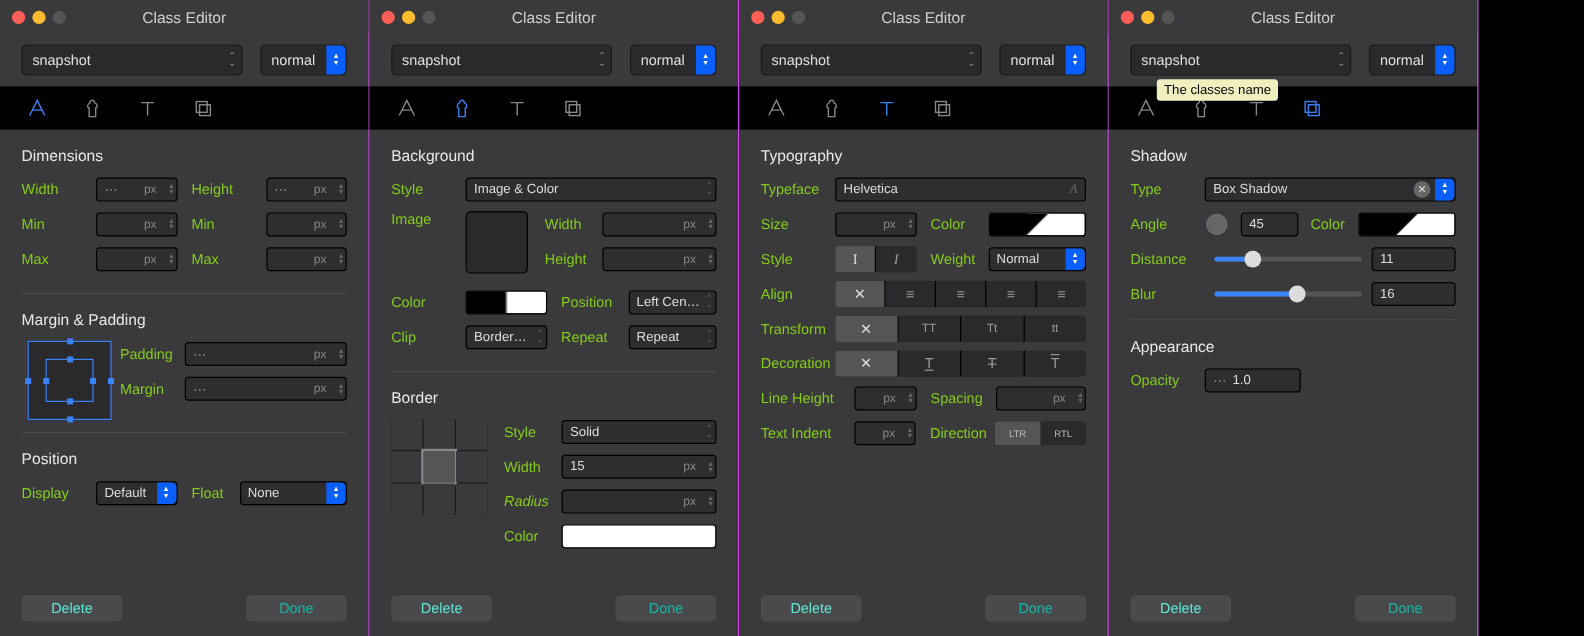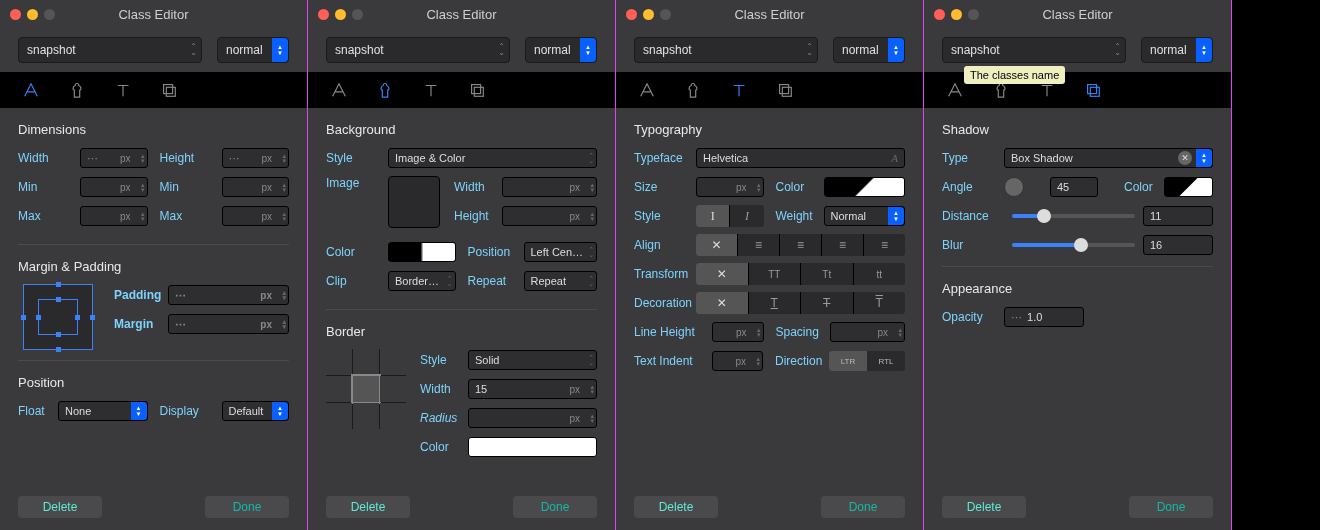--- a/index.html
+++ b/index.html
@@ -24,41 +24,41 @@
 .stepper-btn::after{content:"▼";}
 
 .tabs { height: 36px; background: #000; display: flex; align-items: center; gap: 28px; padding: 0 22px; }
 .tab { width: 18px; height: 18px; display:flex; align-items:center; justify-content:center;}
 .tab svg { width: 18px; height: 18px; stroke: #888; fill: none; stroke-width: 1.3; }
 .tab.active svg { stroke: #3a82f7; }
 
 .content { flex: 1; padding: 14px 18px 0 18px; overflow: hidden; }
 .section-title { font-size: 13px; color: #e8e8e8; margin-bottom: 10px; font-weight: 500;}
 .row { display: flex; align-items: center; margin-bottom: 7px; min-height: 22px; }
-.lbl { width: 62px; color: #7dd3fc; font-size: 12px; flex-shrink:0;}
+.lbl { width: 62px; color: #84cc16; font-size: 12px; flex-shrink:0;}
 .lbl.wide { width: 78px; }
 .field { flex: 1; background: #2e2e30; border: 1px solid #000; border-radius: 3px; height: 20px; display: flex; align-items: center; padding: 0 6px; position: relative; color: #ddd; font-size: 11px;}
 .field .unit { position: absolute; right: 16px; color: #888; font-size: 10px; }
 .field .mini-step { position:absolute; right:2px; color:#666; font-size:7px; line-height:5px; display:flex; flex-direction:column;}
 .field .dots{color:#888;letter-spacing:2px;}
 
 .twocol { display: flex; gap: 12px; }
 .twocol > * { flex: 1; }
 
 hr.sep { border: none; border-top: 1px solid #4a4a4c; margin: 10px 0 14px 0; }
 
 .footer { padding: 12px 18px 12px 18px; display: flex; justify-content: space-between; }
 .btn { width: 84px; height: 22px; border-radius: 4px; display: flex; align-items: center; justify-content: center; cursor: pointer; font-size: 12px;}
 .btn.delete { background: #4a4a4c; color: #5eead4; }
 .btn.done { background: #4a4a4c; color: #14b8a6; }
 
 .margin-box { width: 70px; height: 66px; border: 1px solid #3a82f7; position: relative; margin: 0 auto; background:#2a2a2c;}
 .margin-box .inner { position: absolute; top: 14px; left: 14px; right: 14px; bottom: 14px; border: 1px solid #3a82f7; }
 .handle { width:5px; height:5px; background:#3a82f7; position:absolute;}
-.margin-wrap{display:flex;gap:16px;font-weight:bold;}
+.margin-wrap{display:flex;gap:2px;}
 .margin-side{flex:1;}
 
 .imgwell{width:52px;height:52px;background:#2a2a2c;border:1px solid #000;border-radius:4px;}
 .swatch-bw{flex:1;height:20px;background:linear-gradient(to right,#000 0%,#000 48%,#fff 52%,#fff 100%);border:1px solid #000;border-radius:3px;}
 
 .border-grid{width:80px;height:80px;display:grid;grid-template-columns:repeat(3,1fr);grid-template-rows:repeat(3,1fr);gap:1px;background:#1a1a1a;}
 .border-grid div{background:#3a3a3c;}
 .border-grid .c{background:#555;outline:2px solid #888;}
 
 .seg{display:flex;flex:1;background:#2a2a2c;border-radius:3px;overflow:hidden;}
@@ -212,30 +212,30 @@
               <span class="unit">px</span>
               <span class="mini-step">▴<br>▾</span>
             </div>
           </div>
       </div>
     </div>
     <hr class="sep">
     <div class="section-title">Position</div>
     <div class="twocol">
       <div class="row">
+          <span class="lbl">Display</span>
+          <div class="field" style="position:relative;">
+            <span>Default</span>
+            <div class="stepper-btn"></div>
+          </div>
+        </div>
+      <div class="row">
           <span class="lbl" style="width:40px;">Float</span>
           <div class="field" style="position:relative;">
             <span>None</span>
-            <div class="stepper-btn"></div>
-          </div>
-        </div>
-      <div class="row">
-          <span class="lbl">Display</span>
-          <div class="field" style="position:relative;">
-            <span>Default</span>
             <div class="stepper-btn"></div>
           </div>
         </div>
     </div>
   </div>
   <div class="footer">
     <div class="btn delete">Delete</div>
     <div class="btn done">Done</div>
   </div>
 </div>
@@ -586,21 +586,21 @@
         <span class="lbl">Type</span>
         <div class="field" style="position:relative;">
           <span>Box Shadow</span>
           <span class="clearcirc">✕</span>
           <div class="stepper-btn"></div>
         </div>
       </div>
     <div class="row">
       <span class="lbl">Angle</span>
       <div class="knob"></div>
-      <div class="field" style="width:48px;flex:0 0 48px;margin:0 26px;">
+      <div class="field" style="width:48px;flex:0 0 48px;margin:0 10px;">
           <span>45</span>
         </div>
       <span class="lbl" style="width:40px;">Color</span>
       <div class="colorbar"></div>
     </div>
     <div class="row">
       <span class="lbl">Distance</span>
       <div class="slider">
           <div class="fill" style="width:22%;"></div>
           <div class="thumb" style="left:20%;"></div>

